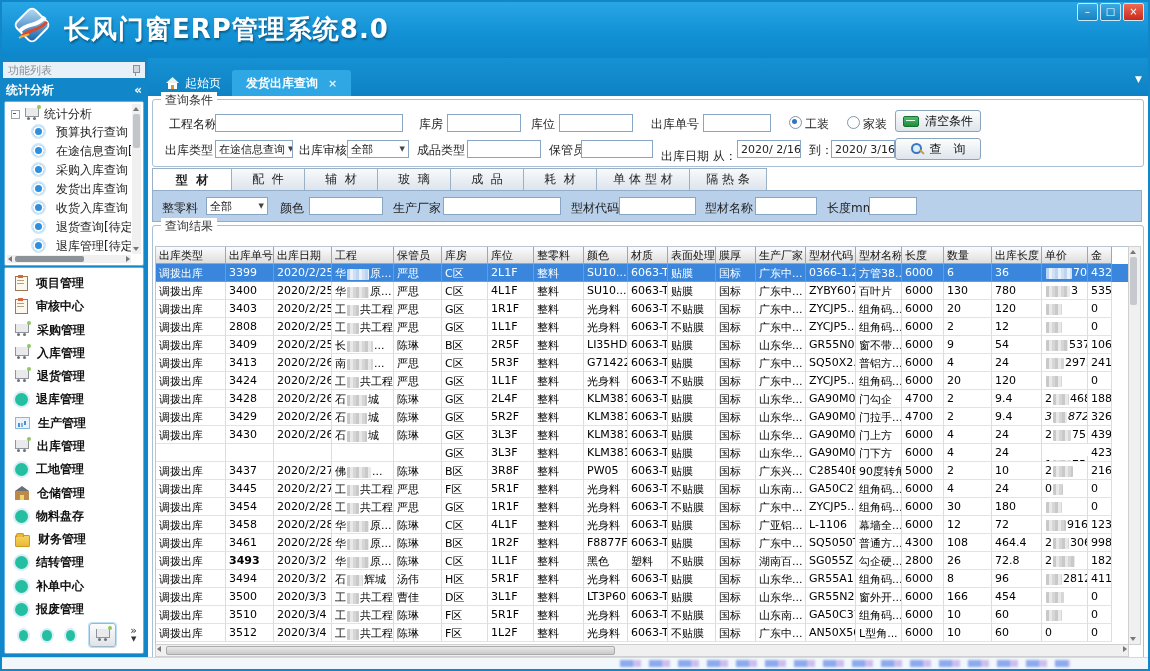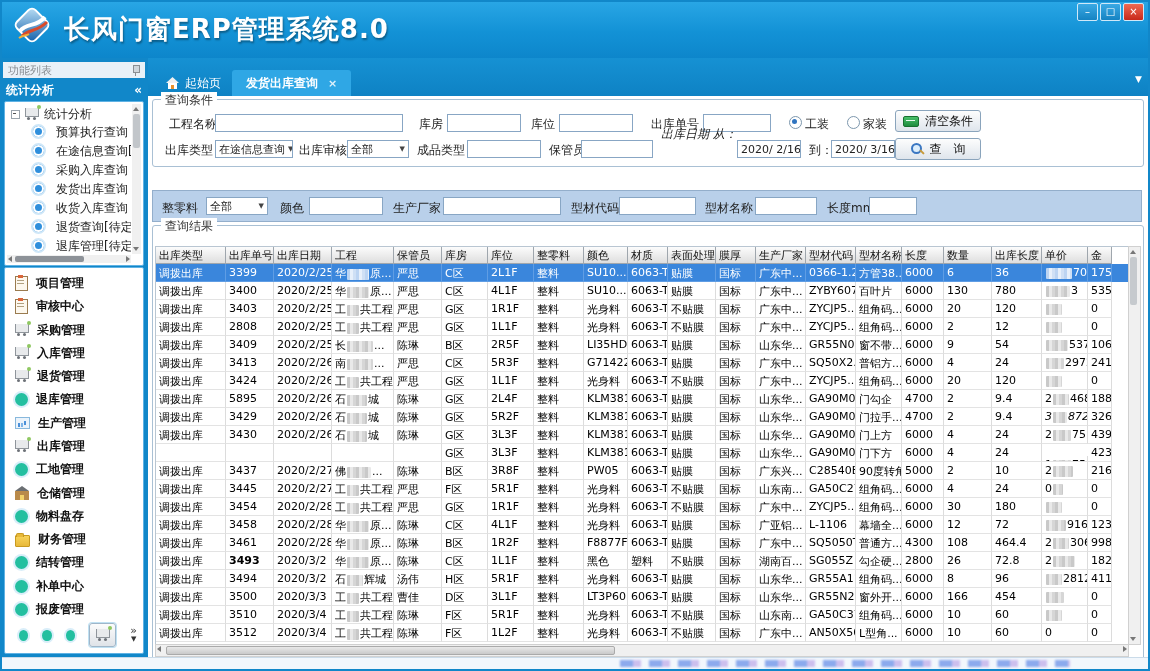--- a/index.html
+++ b/index.html
@@ -352,36 +352,46 @@
     </span>
     <span class="lbl" style="left:146px;top:42px;">出库审核</span>
     <span class="combo" style="left:194px;top:40px;width:62px;">
       <span>全部</span>
       <span class="arr">▼</span>
     </span>
     <span class="lbl" style="left:264px;top:42px;">成品类型</span>
     <span class="inp" style="left:314px;top:40px;width:74px;"></span>
     <span class="lbl" style="left:396px;top:42px;">保管员</span>
     <span class="inp" style="left:428px;top:40px;width:72px;"></span>
-    <span class="lbl" style="left:508px;top:26px;font-style:italic;">出库日期 从：</span>
+    <span class="lbl" style="left:508px;top:48px;">出库日期 从：</span>
     <span class="combo" style="left:584px;top:40px;width:64px;">
       <span>2020/ 2/16</span>
 
     </span>
     <span class="lbl" style="left:656px;top:42px;">到：</span>
     <span class="combo" style="left:678px;top:40px;width:64px;">
       <span>2020/ 3/16</span>
 
     </span>
     <span class="btn" style="left:742px;top:38px;width:86px;">
       <span class="mag-ico"></span>
       <span>查　询</span>
     </span>
   </div>
 
+  <div class="mat-tabs" id="mat-tabs">
+      <div class="mat-tab active" style="width: 78px;">型  材</div>
+      <div class="mat-tab" style="width: 72px;">配  件</div>
+      <div class="mat-tab" style="width: 72px;">辅  材</div>
+      <div class="mat-tab" style="width: 72px;">玻  璃</div>
+      <div class="mat-tab" style="width: 72px;">成  品</div>
+      <div class="mat-tab" style="width: 72px;">耗  材</div>
+      <div class="mat-tab" style="width: 92px;">单 体 型 材</div>
+      <div class="mat-tab" style="width: 76px;">隔 热 条</div>
+    </div>
   <div class="filter-strip">
     <span class="lbl" style="left:9px;top:9px;">整零料</span>
     <span class="combo" style="left:53px;top:6px;width:62px;">
       <span>全部</span>
       <span class="arr">▼</span>
     </span>
     <span class="lbl" style="left:127px;top:9px;">颜色</span>
     <span class="inp" style="left:156px;top:6px;width:74px;"></span>
     <span class="lbl" style="left:240px;top:9px;">生产厂家</span>
     <span class="inp" style="left:290px;top:6px;width:118px;"></span>
@@ -432,21 +442,21 @@
             <div class="td" style="width: 40px;">6063-T5</div>
             <div class="td" style="width: 48px;">贴膜</div>
             <div class="td" style="width: 40px;">国标</div>
             <div class="td" style="width: 50px;">广东中...</div>
             <div class="td" style="width: 50px;">0366-1.2</div>
             <div class="td" style="width: 46px;">方管38...</div>
             <div class="td" style="width: 42px;">6000</div>
             <div class="td" style="width: 48px;">6</div>
             <div class="td" style="width: 50px;">36</div>
             <div class="td" style="width: 46px;"><span class="redact" style="width: 26px;"></span>708</div>
-            <div class="td" style="width: 24px;">175</div>
+            <div class="td" style="width: 24px;">432</div>
           </div>
           <div class="tr">
             <div class="td" style="width: 70px;">调拨出库</div>
             <div class="td" style="width: 48px;">3400</div>
             <div class="td" style="width: 58px;">2020/2/25</div>
             <div class="td" style="width: 62px;">华<span class="redact" style="width: 22px;"></span>原...</div>
             <div class="td" style="width: 48px;">严思</div>
             <div class="td" style="width: 46px;">C区</div>
             <div class="td" style="width: 46px;">4L1F</div>
             <div class="td" style="width: 50px;">整料</div>
@@ -568,21 +578,21 @@
             <div class="td" style="width: 50px;">ZYCJP5...</div>
             <div class="td" style="width: 46px;">组角码...</div>
             <div class="td" style="width: 42px;">6000</div>
             <div class="td" style="width: 48px;">20</div>
             <div class="td" style="width: 50px;">120</div>
             <div class="td" style="width: 46px;"><span class="redact" style="width: 16px;"></span></div>
             <div class="td" style="width: 24px;">0</div>
           </div>
           <div class="tr">
             <div class="td" style="width: 70px;">调拨出库</div>
-            <div class="td" style="width: 48px;">5895</div>
+            <div class="td" style="width: 48px;">3428</div>
             <div class="td" style="width: 58px;">2020/2/26</div>
             <div class="td" style="width: 62px;">石<span class="redact" style="width: 20px;"></span>城</div>
             <div class="td" style="width: 48px;">陈琳</div>
             <div class="td" style="width: 46px;">G区</div>
             <div class="td" style="width: 46px;">2L4F</div>
             <div class="td" style="width: 50px;">整料</div>
             <div class="td" style="width: 44px;">KLM3817</div>
             <div class="td" style="width: 40px;">6063-T5</div>
             <div class="td" style="width: 48px;">贴膜</div>
             <div class="td" style="width: 40px;">国标</div>

